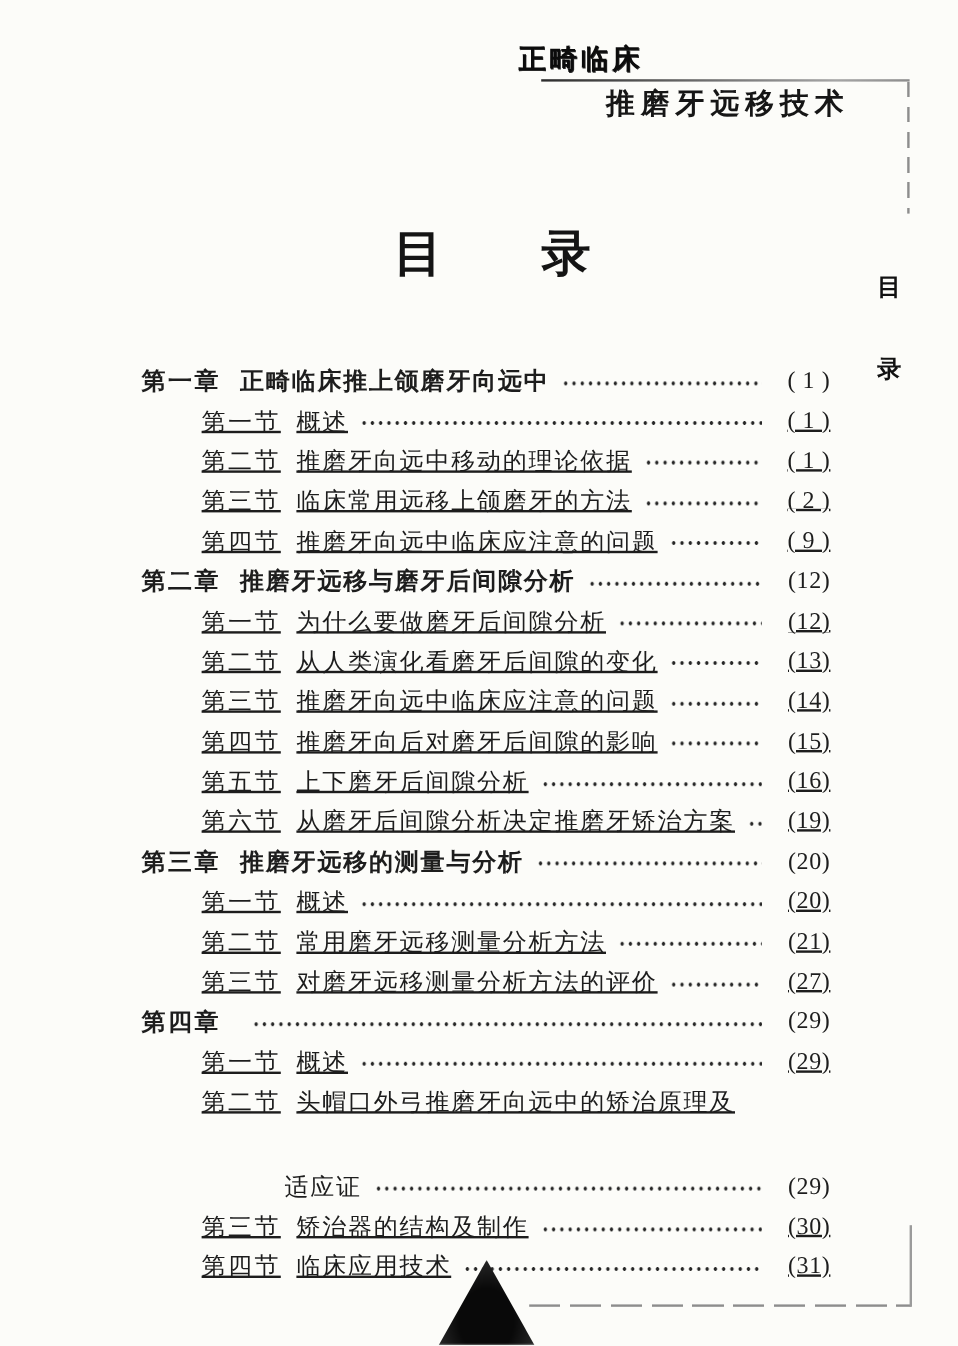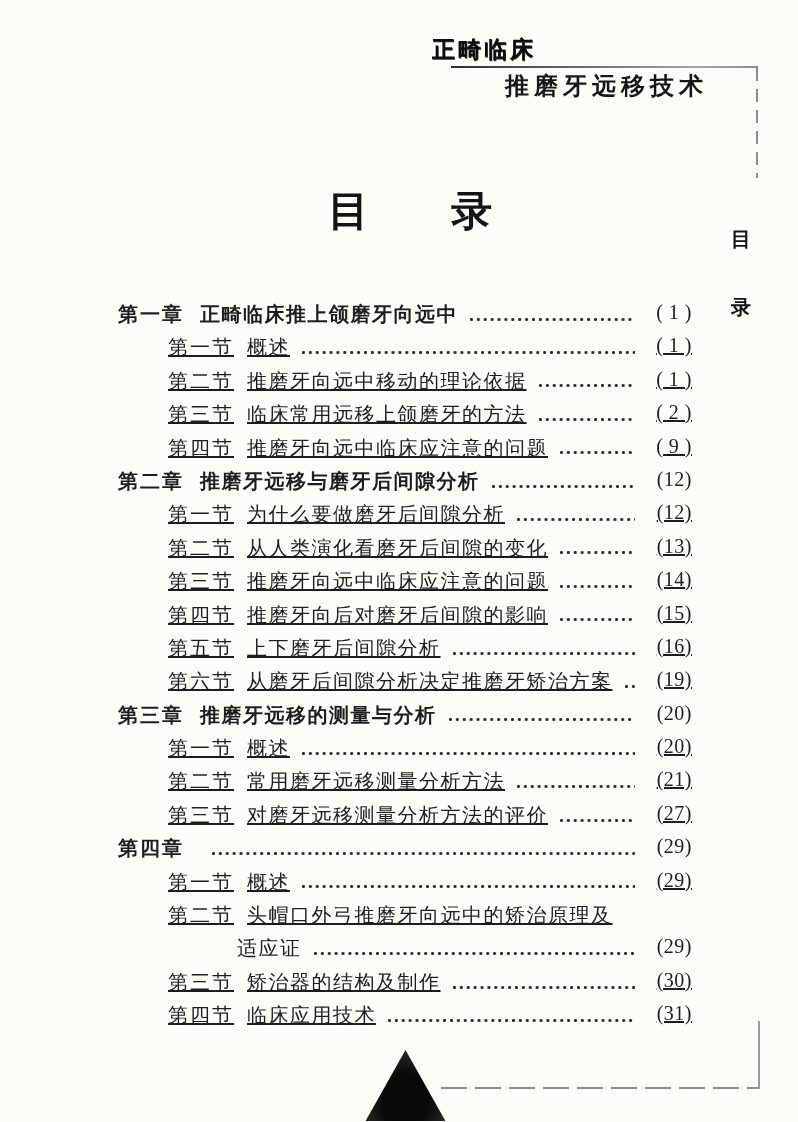--- a/index.html
+++ b/index.html
@@ -47,31 +47,31 @@
   .toc-title{
     left:328px;top:184px;margin:0;
     font-family:"Liberation Sans", sans-serif;
     font-weight:700;font-size:41px;color:#141414;
     letter-spacing:2px;white-space:pre;
   }
 
   
   .toc{left:118px;top:301px;width:574px;}
   .row{
-    height:33.4px;display:flex;
+    height:33.4px;display:flex;align-items:center;
     font-size:20px;color:#1d1d1d;
   }
   .row.chapter{
     font-family:"Liberation Sans", sans-serif;
     font-weight:700;letter-spacing:0.5px;
   }
   .row.chapter .label{margin-right:16px;letter-spacing:2px;}
   .row.section{font-family:"Liberation Serif", serif;padding-left:50px;text-decoration:underline;}
   .row.section .label{margin-right:13px;letter-spacing:2px;}
-  .row.continuation{font-family:"Liberation Serif", serif;padding-left:119px;}
+  .row.continuation{font-family:"Liberation Serif", serif;padding-left:119px;margin-top:37px;}
   .title{letter-spacing:1.5px;white-space:pre;}
   .leader{
     flex:1;align-self:center;height:5px;margin:3px 5px 0 10px;
     background-image:radial-gradient(circle,#262626 1.25px,rgba(0,0,0,0) 1.7px);
     background-size:6.9px 5px;background-repeat:repeat-x;background-position:0 center;
   }
   .page{
     min-width:52px;text-align:right;white-space:pre;
     font-family:"Liberation Serif", serif;font-weight:400;font-size:20px;
     letter-spacing:0.5px;

